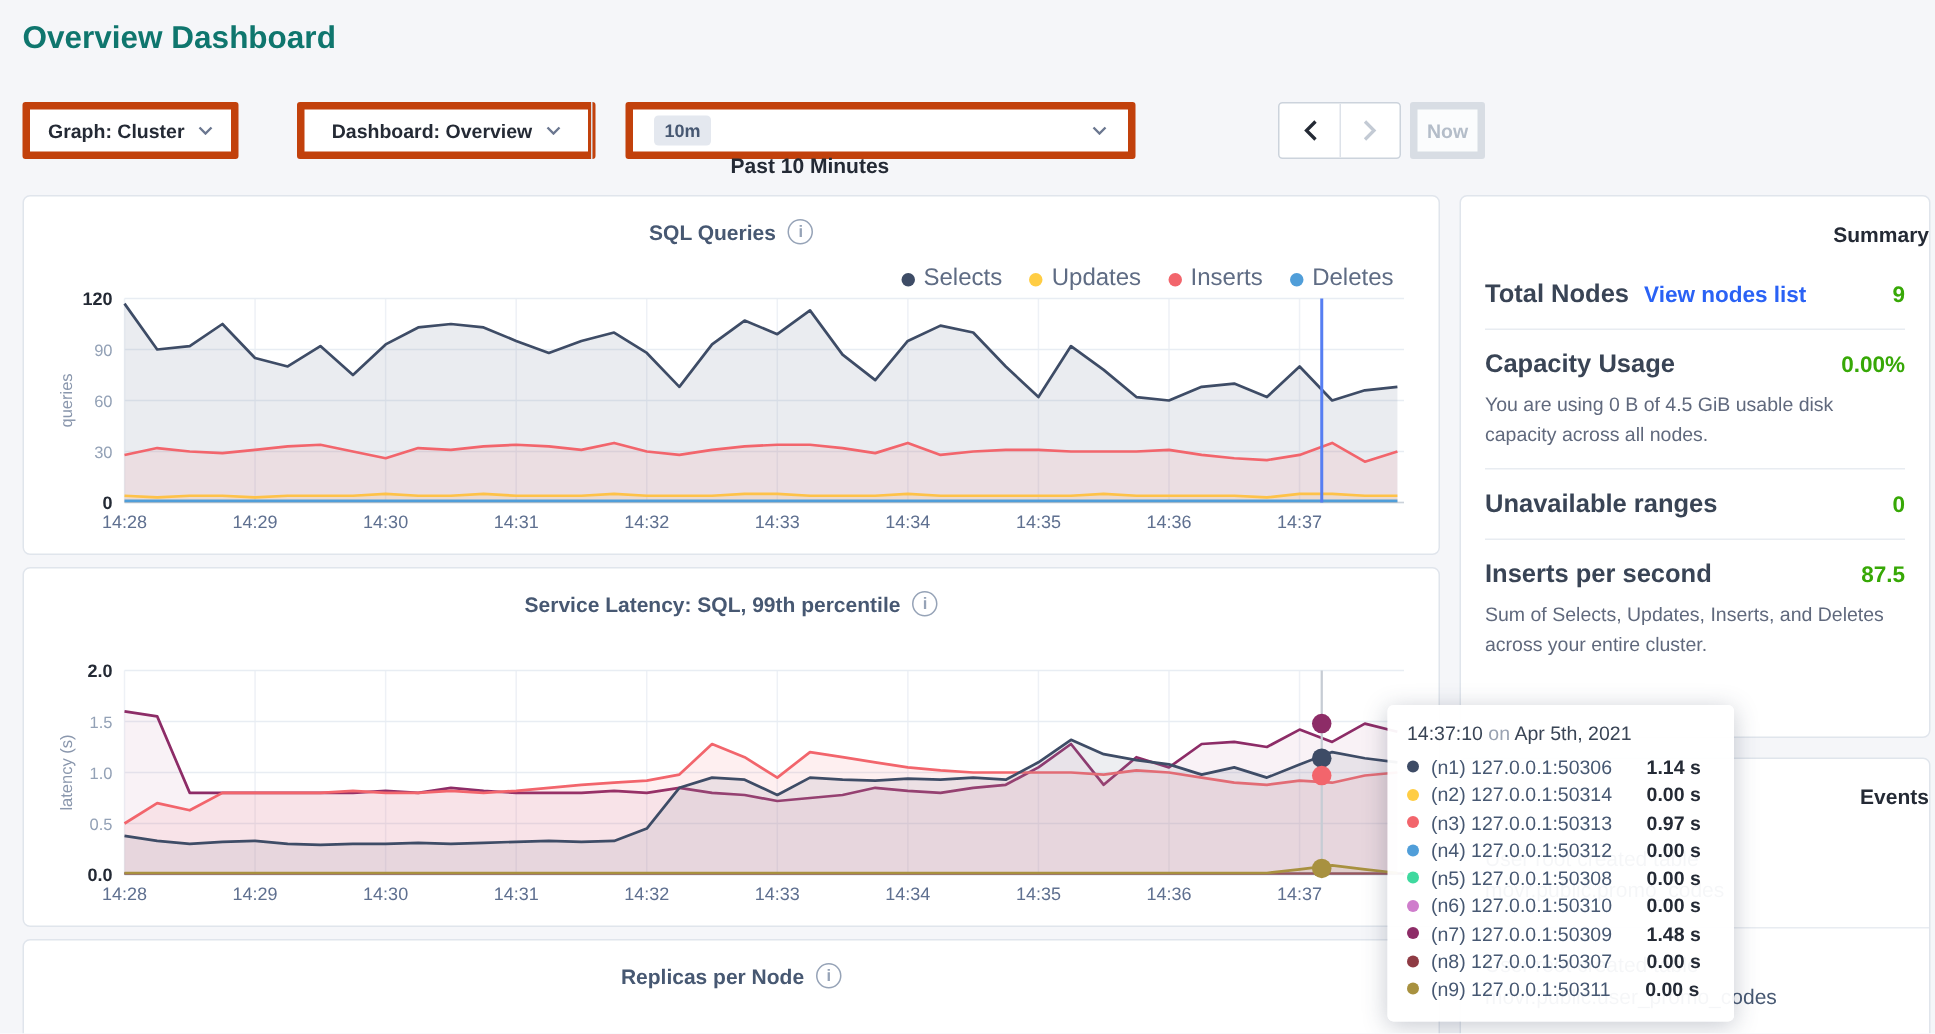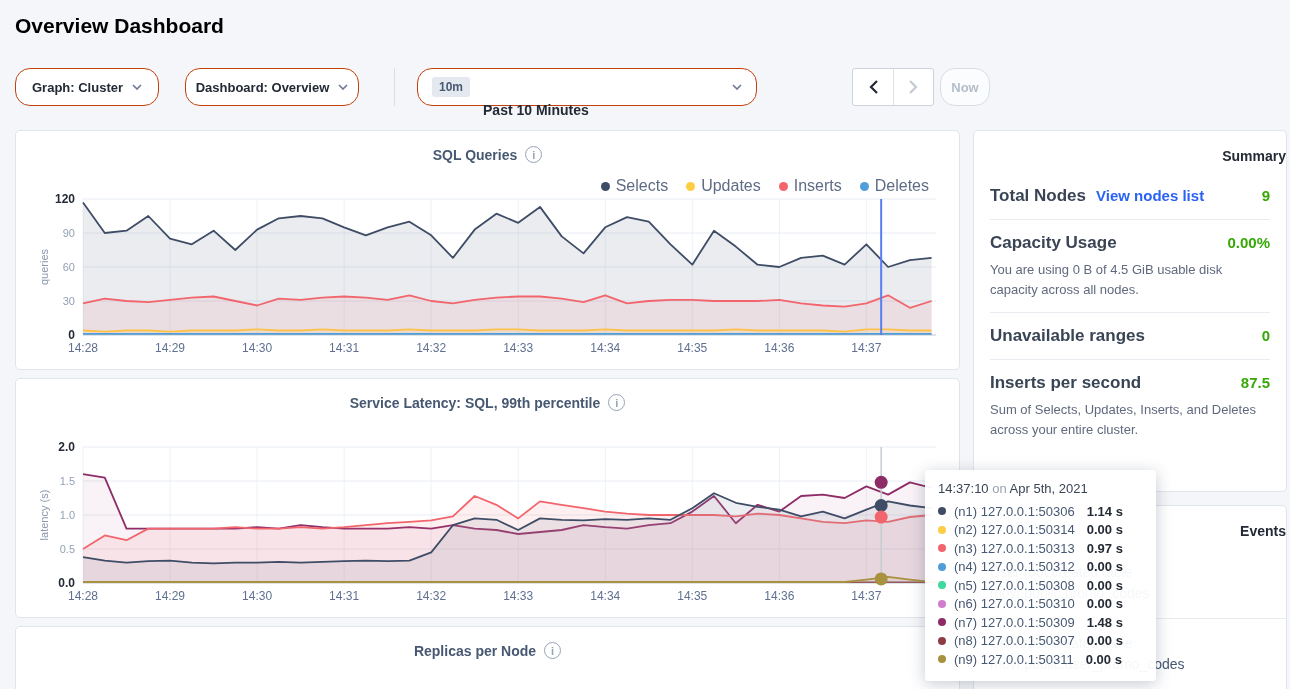--- a/index.html
+++ b/index.html
@@ -1,24 +1,24 @@
 <!DOCTYPE html>
 <html><head>
 <meta charset="utf-8">
 <style>
   * { margin:0; padding:0; box-sizing:border-box; }
   body { font-family:"Liberation Sans",sans-serif; }
   .page { position:relative; width:1290px; height:689px; overflow:hidden; background:#f5f6f9; color:#242a35; }
 
-  .page-title { position:absolute; left:15px; top:14px; font-size:21px; font-weight:600; color:#000000; }
+  .page-title { position:absolute; left:15px; top:14px; font-size:21px; font-weight:600; color:#0f766e; }
 
   
   .controls { position:absolute; top:68px; left:0; height:38px; width:100%; }
   .btn { position:absolute; display:inline-flex; align-items:center; justify-content:center; gap:9px;
-         background:#fff; border:1px solid #c2410c; border-radius:15px; height:38px;
+         background:#fff; border:5px solid #c2410c; border-radius:2px; height:38px;
          font-size:13px; font-weight:700; color:#242a35; cursor:pointer; }
   .chev { width:10px; height:6px; }
   .chev polyline { fill:none; stroke:#6b7790; stroke-width:1.6; }
   .vdivider { position:absolute; left:394px; top:0; width:1px; height:38px; background:#dadfe6; }
   .time-sel { left:417px; width:340px; justify-content:flex-start; padding:0 14px; font-size:14px; }
   .badge-10m { background:#e4e8ef; color:#475872; border-radius:3px; font-size:12px; font-weight:700; padding:3px 7px; }
   .time-label { margin-left:4px;margin-top:45px; }
   .time-sel .chev { margin-left:auto; }
   .pager { position:absolute; left:852px; top:0; display:flex; height:38px; border:1px solid #ccd3dc;
            border-radius:3px; background:#fff; overflow:hidden; }
@@ -68,37 +68,37 @@
   .event-item + .event-item { border-top:1px solid #e8ecf1; }
 
   
   .tooltip { position:absolute; left:925px; top:470px; width:231px; z-index:10;
              background:rgba(255,255,255,0.95); border-radius:4px; padding:11px 13px 12px;
              box-shadow:0 3px 16px rgba(55,65,90,0.28); }
   .tooltip-title { font-size:13px; color:#394455; margin-bottom:6px; }
   .tooltip-title .sep { color:#9aa3b2; }
   .tooltip-row { display:flex; align-items:center; gap:8px; height:18.5px; font-size:13px; color:#475872; }
   .tt-dot { width:8px; height:8px; border-radius:50%; flex:none; }
-  .tt-value { margin-left:4px; font-weight:700; color:#242a35; white-space:nowrap; }
+  .tt-value { margin-left:15px; font-weight:700; color:#242a35; white-space:nowrap; }
 </style>
 </head>
 <body>
 
 <div class="page">
 
   <div class="page-title">Overview Dashboard</div>
 
   <div class="controls">
     <div class="btn" style="left:15px;width:144px;">
       <span>Graph: Cluster</span>
       <svg class="chev" viewBox="0 0 10 6">
           <polyline points="1,1 5,5 9,1"></polyline>
         </svg>
     </div>
-    <div class="btn" style="left:185px;width:174px;">
+    <div class="btn" style="left:198px;width:199px;">
       <span>Dashboard: Overview</span>
       <svg class="chev" viewBox="0 0 10 6">
           <polyline points="1,1 5,5 9,1"></polyline>
         </svg>
     </div>
     <div class="vdivider"></div>
     <div class="btn time-sel">
       <span class="badge-10m">10m</span>
       <span class="time-label">Past 10 Minutes</span>
       <svg class="chev" viewBox="0 0 10 6">

